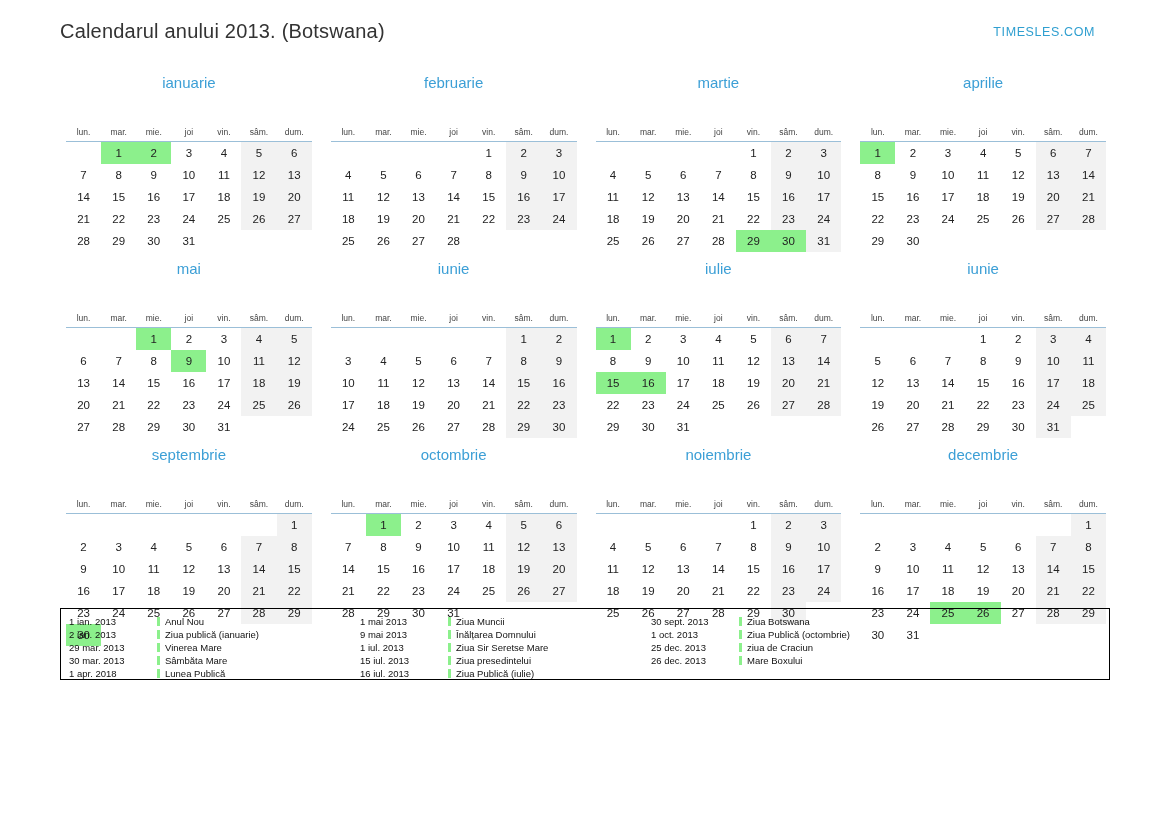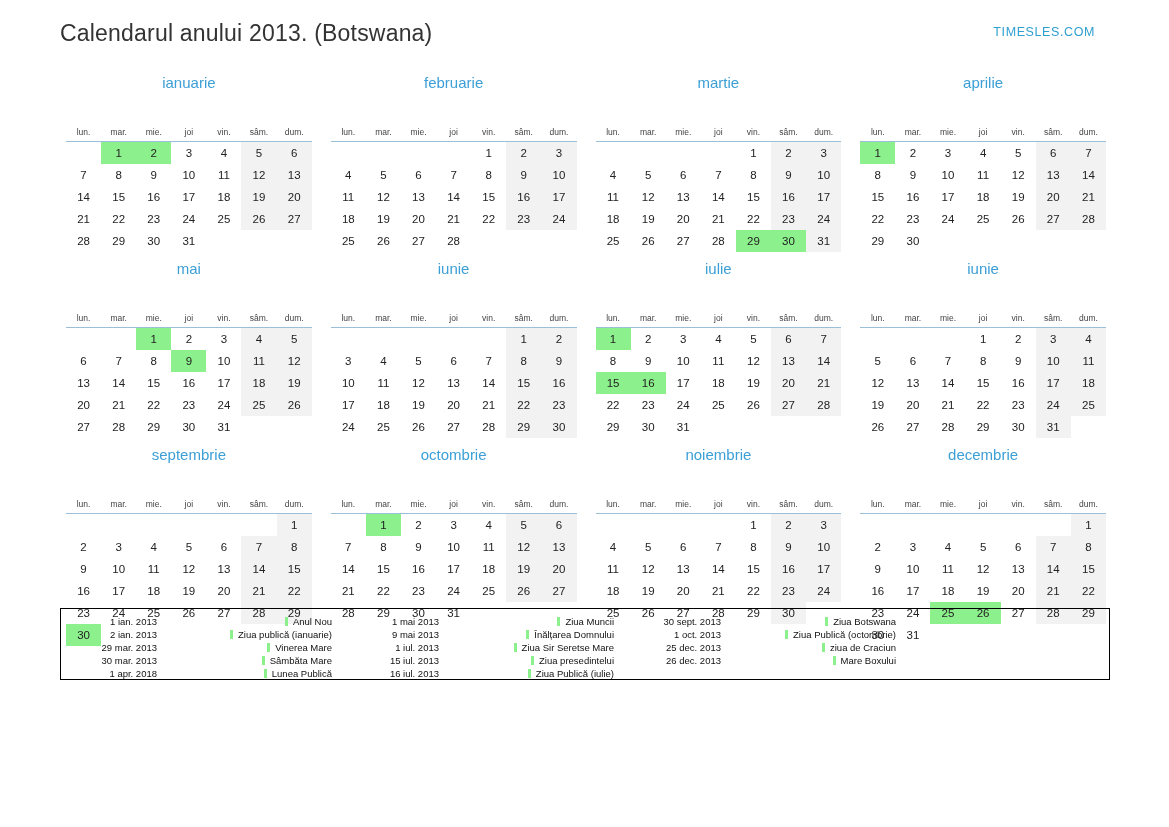--- a/index.html
+++ b/index.html
@@ -10,21 +10,21 @@
     color:#222;
     position:relative;
   }
   .page{position:relative;width:1169px;height:827px;box-sizing:border-box;}
 
   .header{
     position:absolute;left:0;top:0;width:1169px;height:60px;
   }
   .title{
     position:absolute;left:60px;top:20px;
-    font-size:23px;color:#333;font-weight:normal;
+    font-size:20px;color:#333;font-weight:normal;
     letter-spacing:.2px;
   }
   .brand{
     position:absolute;right:74px;top:25px;
     font-size:12.5px;color:#2f9fd0;letter-spacing:.6px;
   }
 
   .grid{
     position:absolute;left:60px;top:66px;
     width:1052px;
@@ -80,31 +80,30 @@
     flex-direction:column;
   }
   .legcol.dates{width:88px;}
   .legcol.names{width:175px;}
   .legrow{
     font-size:9.5px;
     line-height:13px;
     color:#111;
     white-space:nowrap;
     height:13px;
-    text-align:right;
   }
   .legrow .bar{
     display:inline-block;
     width:3px;height:9px;
     background:#8cf08c;
     margin-right:5px;
     vertical-align:-1px;
   }
   .legblock{display:flex;}
-  .legblock + .legblock{margin-left:19px;}
+  .legblock + .legblock{margin-left:28px;}
 </style>
 </head>
 <body>
 
 <div class="page">
 
   <div class="header">
     <div class="title">Calendarul anului 2013. (Botswana)</div>
     <div class="brand">TIMESLES.COM</div>
   </div>

